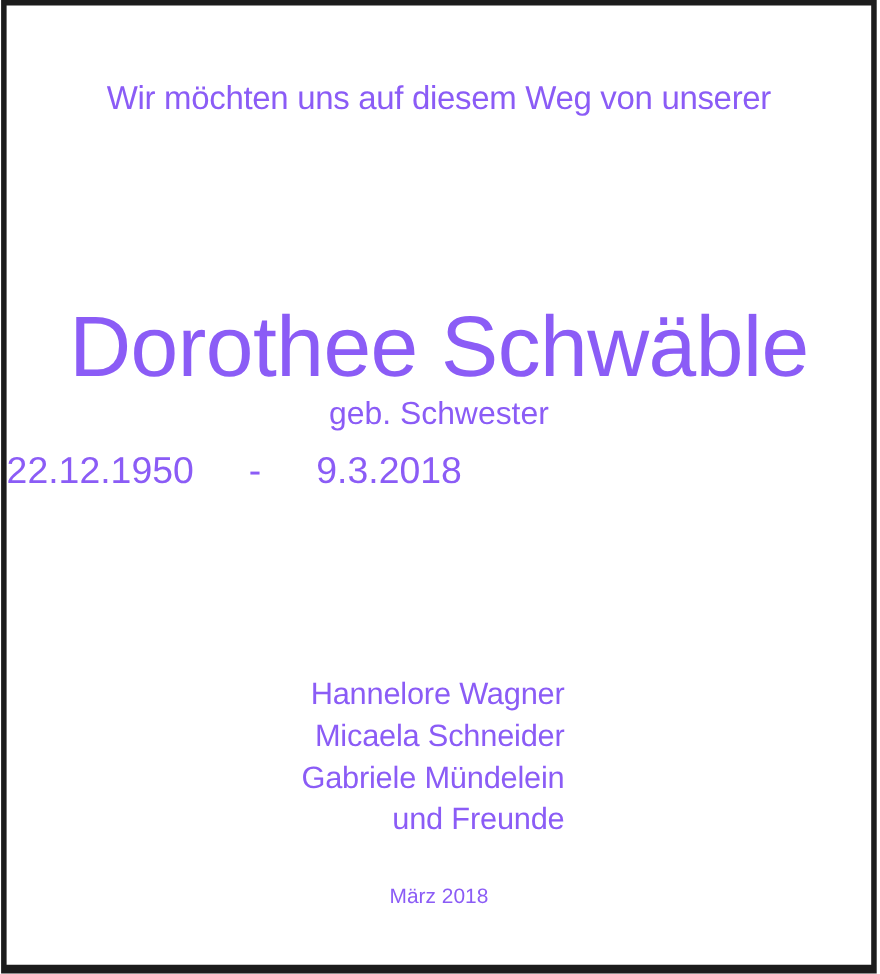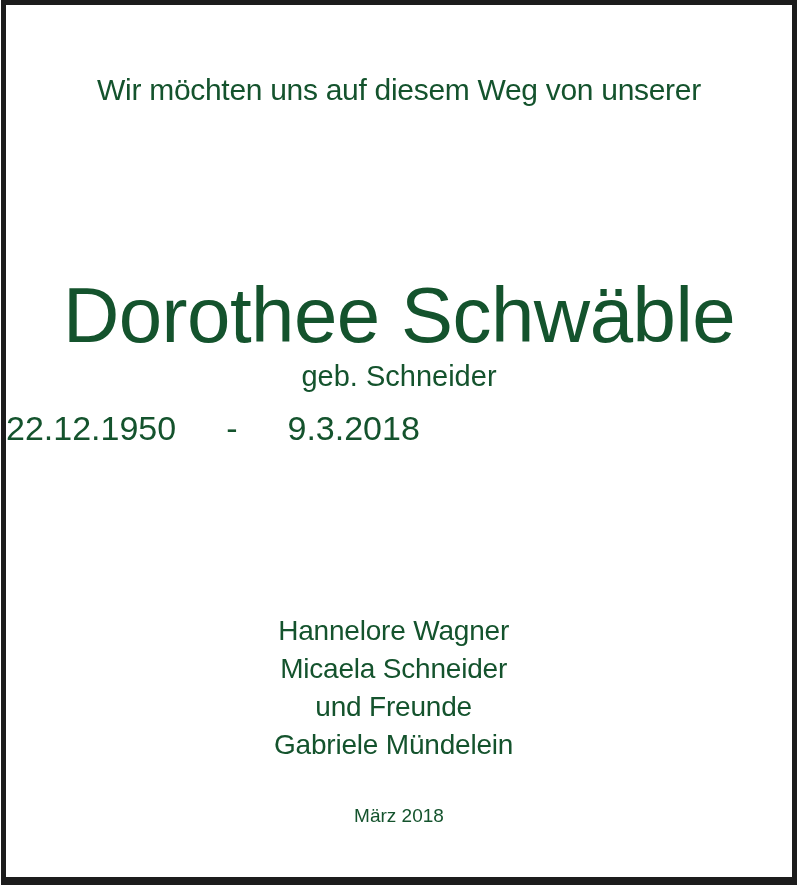--- a/index.html
+++ b/index.html
@@ -13,21 +13,21 @@
   }
   .frame {
     position: absolute;
     top: 0;
     left: 1px;
     right: 3px;
     bottom: 0;
     border: 5px solid #1c1c1c;
     border-bottom-width: 8px;
     background: #ffffff;
-    color: #14532d;
+    color: #8b5cf6;
   }
   .intro {
     position: absolute;
     top: 68px;
     left: 0;
     right: 0;
     text-align: center;
     font-size: 30px;
     line-height: 34px;
     letter-spacing: -0.3px;
@@ -64,21 +64,21 @@
     white-space: nowrap;
   }
   .dates .sep {
     display: inline-block;
     margin: 0 50px;
   }
   .mourners {
     position: absolute;
     top: 607px;
     left: 268px;
-    text-align: center;
+    text-align: right;
     font-size: 28px;
     line-height: 38px;
     letter-spacing: -0.2px;
   }
   .month {
     position: absolute;
     top: 796px;
     left: 0;
     right: 0;
     text-align: center;
@@ -90,28 +90,28 @@
 <body>
 
 <div class="frame">
 
   <div class="intro">
     <div>Wir möchten uns auf diesem Weg von unserer</div>
   </div>
 
   <h1 class="name">Dorothee Schwäble</h1>
 
-  <div class="maiden">geb. Schneider</div>
+  <div class="maiden">geb. Schwester</div>
 
   <div class="dates">
     <span>22.12.1950</span><span class="sep">-</span><span>9.3.2018</span>
   </div>
 
   <div class="mourners">
     <div>Hannelore Wagner</div>
     <div>Micaela Schneider</div>
+    <div>Gabriele Mündelein</div>
     <div>und Freunde</div>
-    <div>Gabriele Mündelein</div>
   </div>
 
   <div class="month">März 2018</div>
 
 </div>
 
 </body></html>

